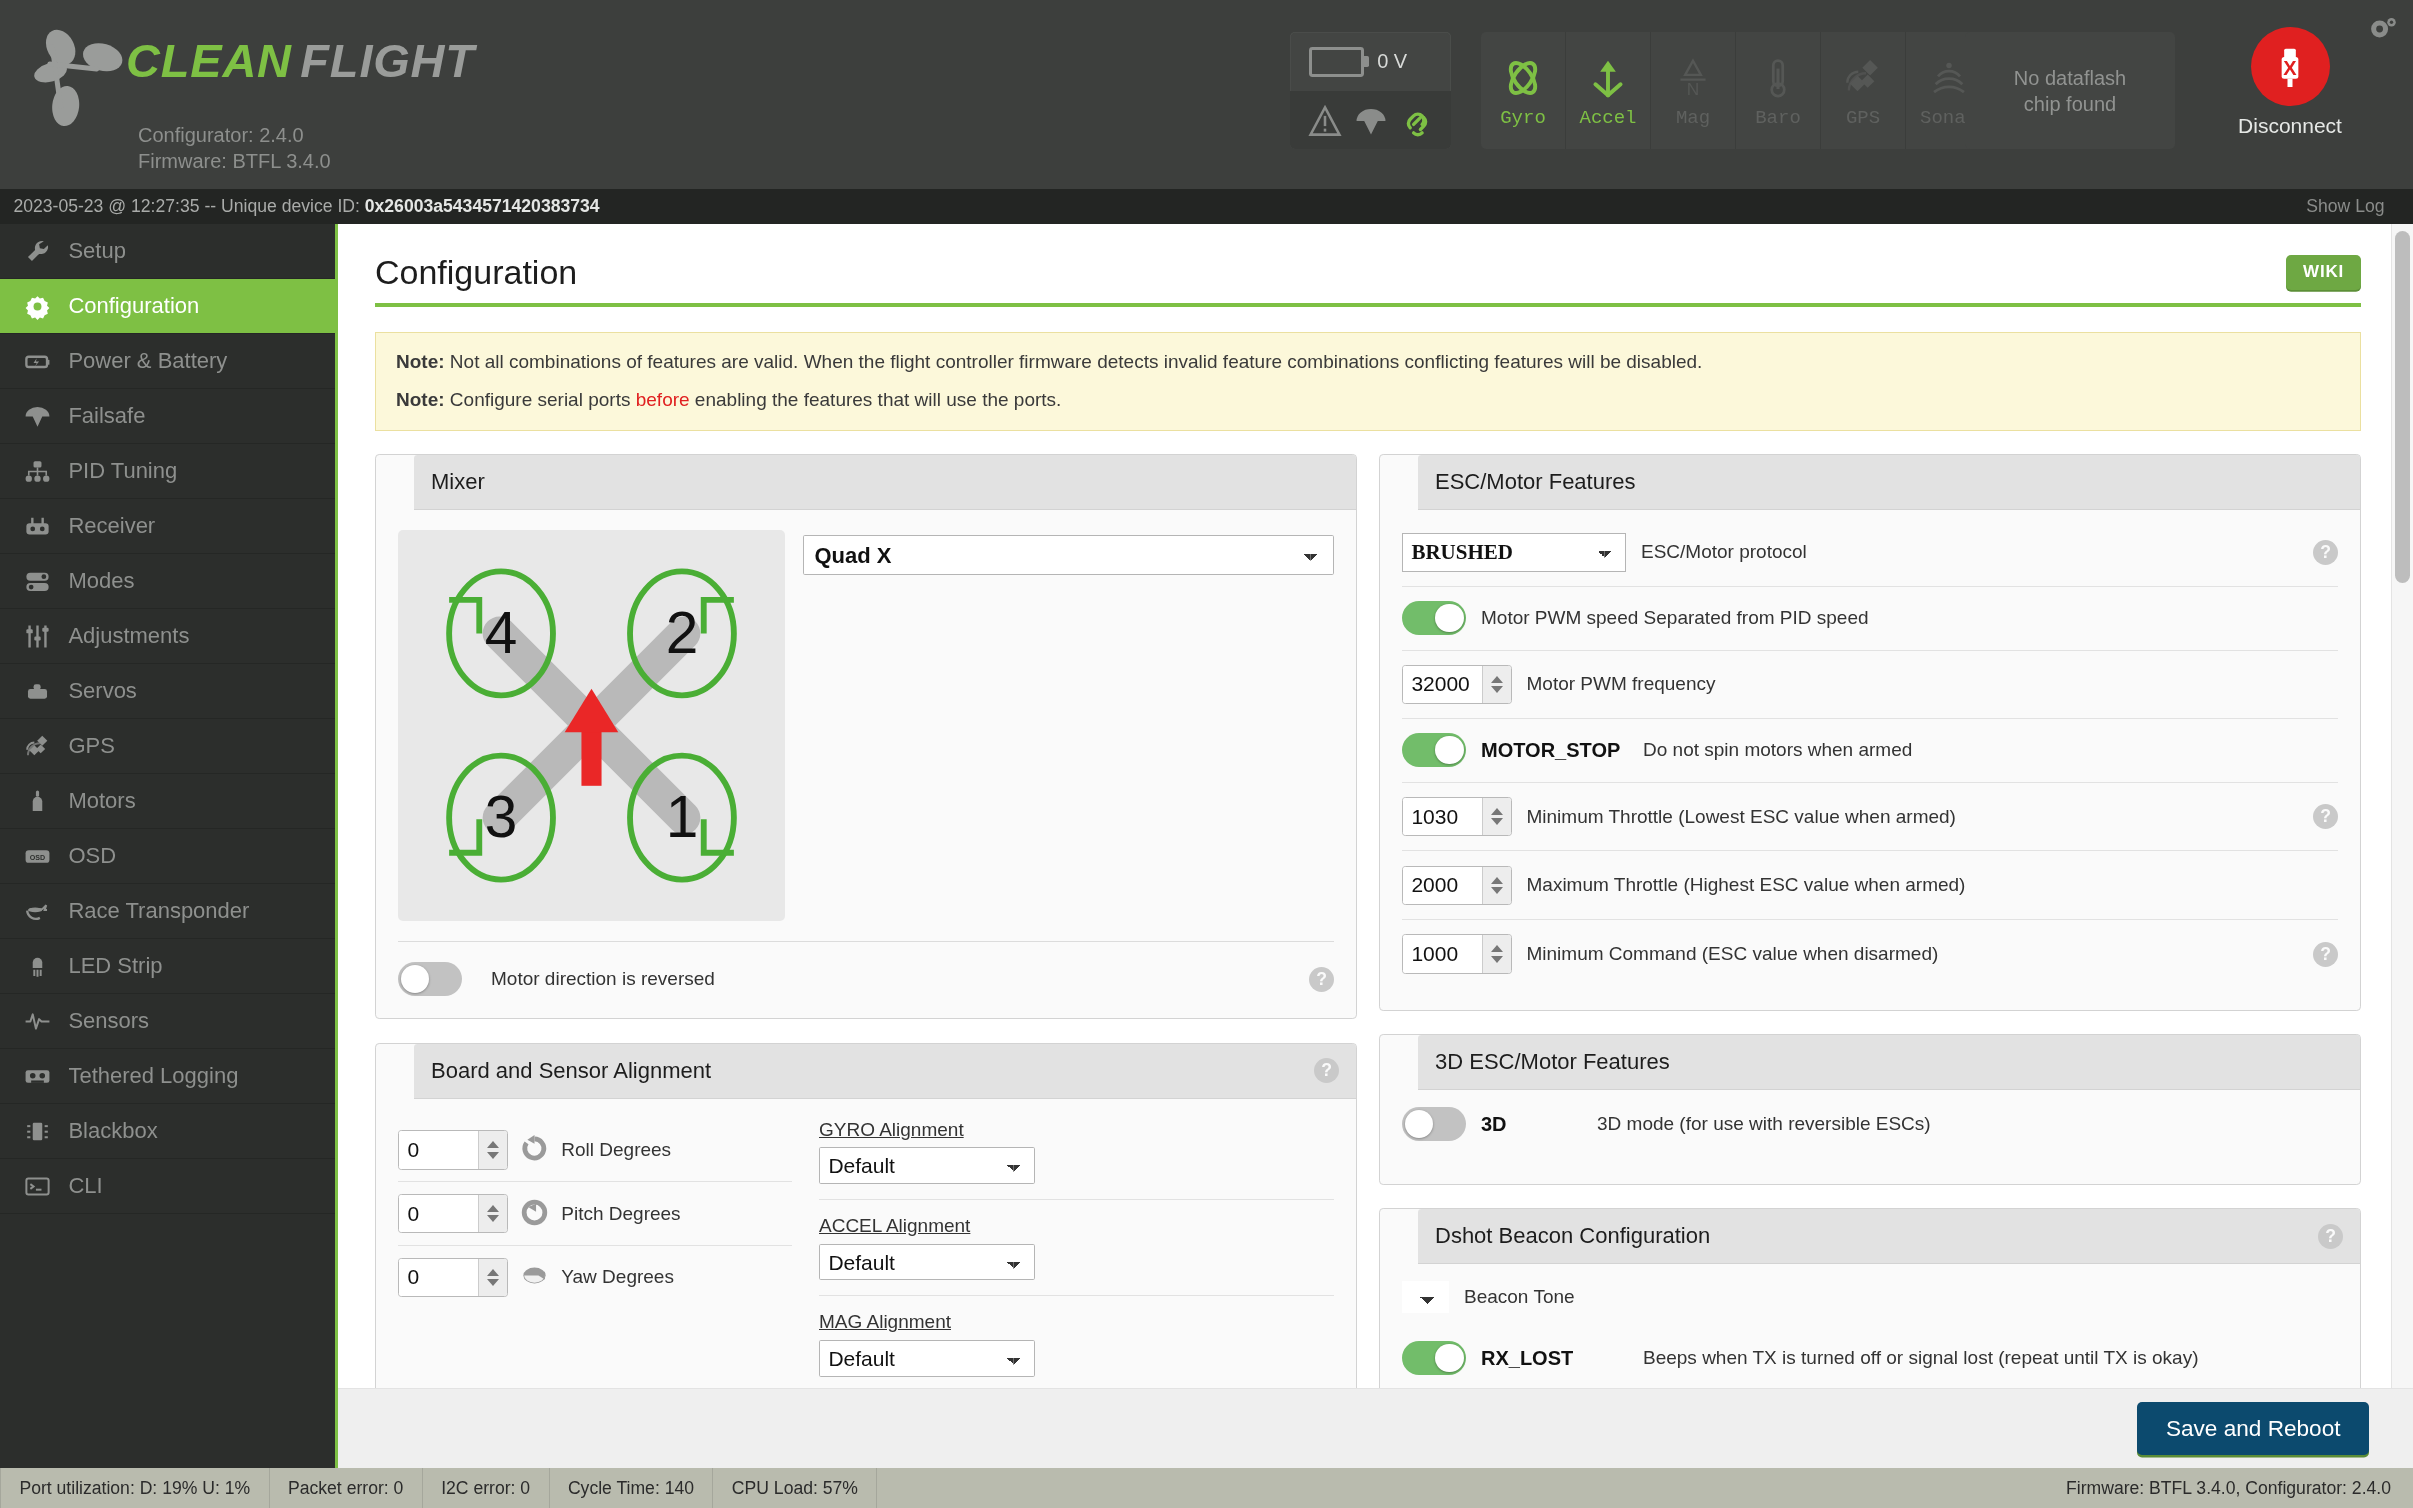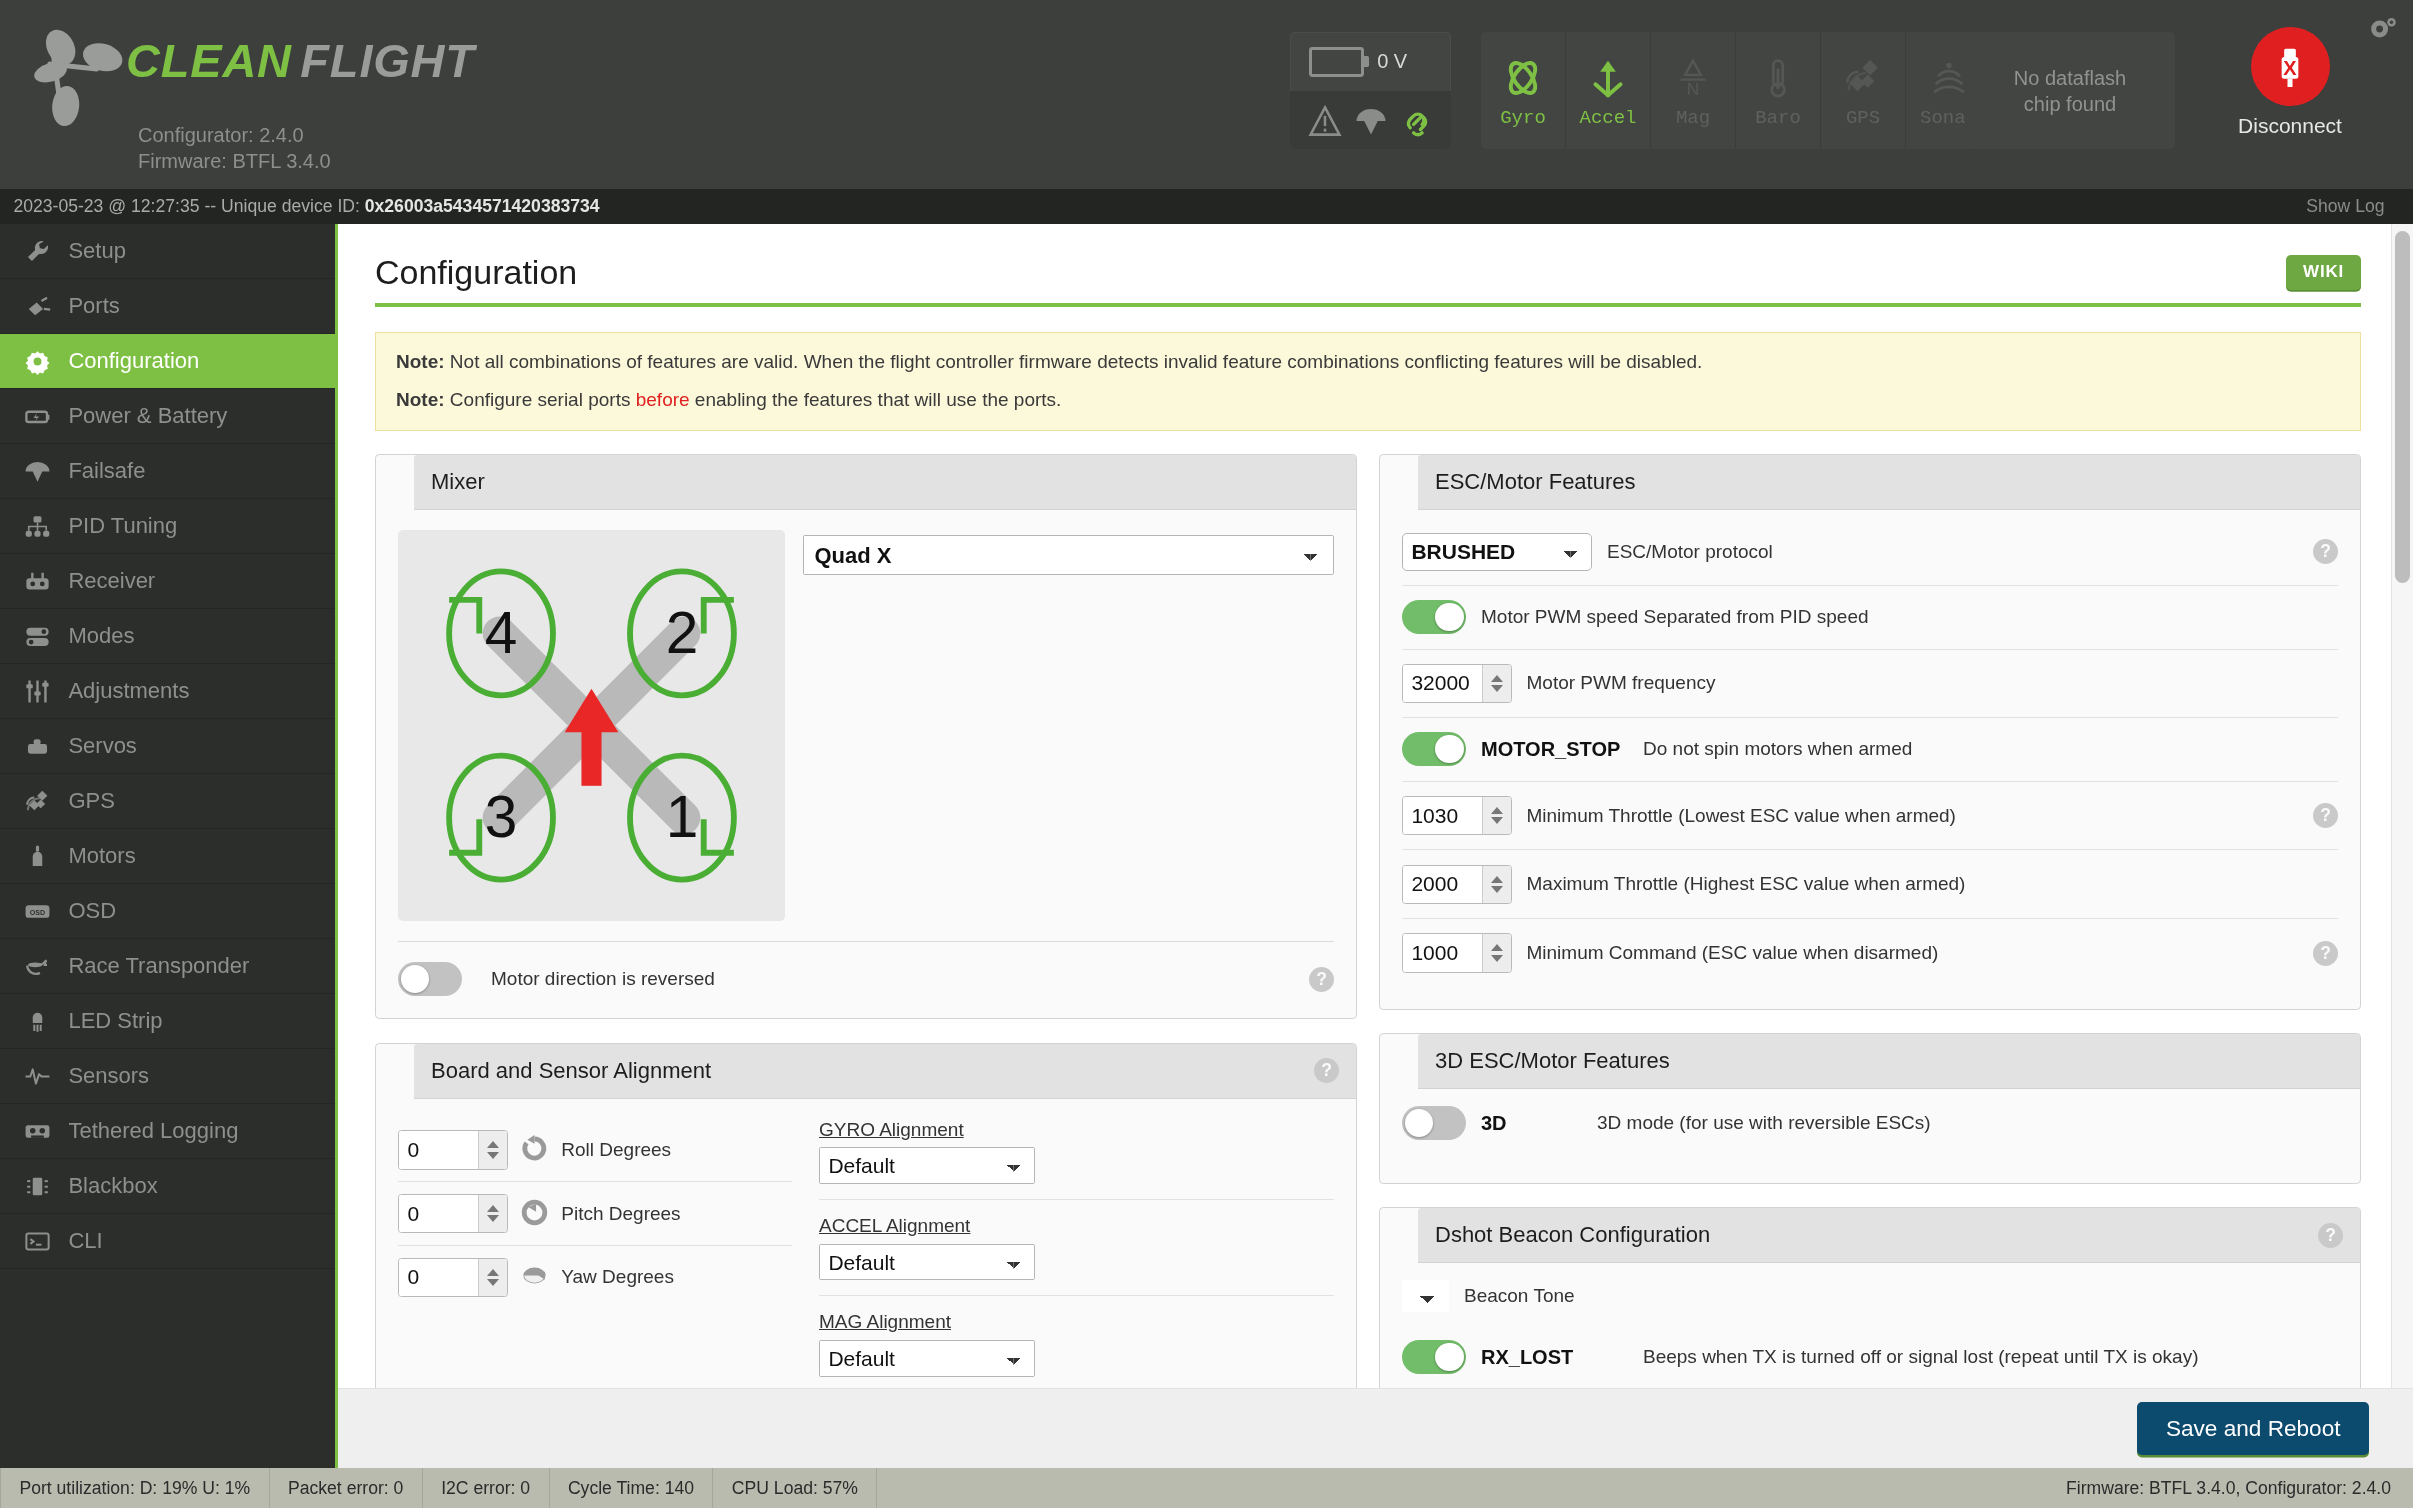--- a/index.html
+++ b/index.html
@@ -202,23 +202,23 @@
   .al-sel-group .cap { font-size: 19px; color: #333; margin-bottom: 6.7px; text-decoration: underline; }
   select.small-select {
     font-family: "Liberation Sans", sans-serif; font-size: 21px; color: #111;
     background: #fff; border: 0.8px solid #b5b5b5; border-radius: 1.7px; padding: 5.9px 8.4px;
     width: 216px; -webkit-appearance: none; appearance: none; cursor: pointer;
     background-image: linear-gradient(45deg, transparent 50%, #333 50%), linear-gradient(135deg, #333 50%, transparent 50%);
     background-position: calc(100% - 20px) 17px, calc(100% - 13.4px) 17px;
     background-size: 6.7px 6.7px, 6.7px 6.7px; background-repeat: no-repeat;
   }
   select.proto-select {
-    font-family: Liberation Sans, sans-serif; font-size: 21px; font-weight: bold; color: #111;
-    background: #fff; border: 0.8px solid #b5b5b5; border-radius: 5px; padding: 6.7px 8.4px;
-    width: 190px; -webkit-appearance: none; appearance: none; cursor: pointer;
+    font-family: Liberation Serif, serif; font-size: 21px; font-weight: bold; color: #111;
+    background: #fff; border: 0.8px solid #b5b5b5; border-radius: 0; padding: 6.7px 8.4px;
+    width: 224px; -webkit-appearance: none; appearance: none; cursor: pointer;
     background-image: linear-gradient(45deg, transparent 50%, #333 50%), linear-gradient(135deg, #333 50%, transparent 50%);
     background-position: calc(100% - 20px) 17.6px, calc(100% - 13.4px) 17.6px;
     background-size: 6.7px 6.7px, 6.7px 6.7px; background-repeat: no-repeat;
   }
   select.tone-select {
     font-family: "Liberation Sans", sans-serif; font-size: 20px; color: #111;
     background: #fff; border: none; border-radius: 0; padding: 5px 3.4px;
     width: 47px; -webkit-appearance: none; appearance: none; cursor: pointer;
     background-image: linear-gradient(45deg, transparent 50%, #333 50%), linear-gradient(135deg, #333 50%, transparent 50%);
     background-position: calc(100% - 22px) 16px, calc(100% - 15px) 16px;
@@ -457,29 +457,20 @@
 
       <div class="nav-item">
         <span class="nico">
             <svg viewBox="0 0 34 34" width="27" height="27">
               <path d="M25 4 a9 9 0 0 0-11 11 L5 24 l5 5 9-9 a9 9 0 0 0 11-11 l-5 5 -5-1 -1-5 Z" fill="#8e908e"></path>
             </svg>
           </span>
         <span>Setup</span>
       </div>
 
-      <div class="nav-item">
-        <span class="nico">
-            <svg viewBox="0 0 34 34" width="27" height="27">
-              <path d="M6 20 l10-8 8 8 -10 8z" fill="#8e908e"></path>
-              <path d="M22 10 l7-4M25 20 l8 1" stroke="#8e908e" stroke-width="3" fill="none"></path>
-            </svg>
-          </span>
-        <span>Ports</span>
-      </div>
 
       <div class="nav-item active">
         <span class="nico">
             <svg viewBox="0 0 34 34" width="27" height="27">
               <path d="M17 4 l3 3 4-1 2 4 4 2-1 4 3 3-3 3 1 4-4 2-2 4-4-1-3 3-3-3-4 1-2-4-4-2 1-4-3-3 3-3-1-4 4-2 2-4 4 1z" fill="#ffffff"></path>
               <circle cx="17" cy="17" r="5" fill="#7ec044"></circle>
             </svg>
           </span>
         <span>Configuration</span>
       </div>

